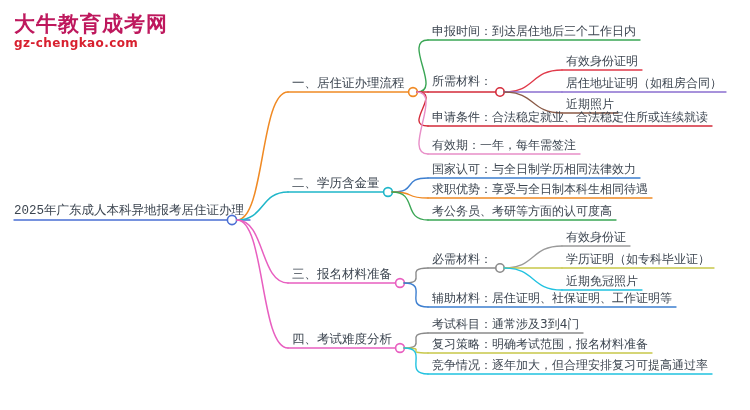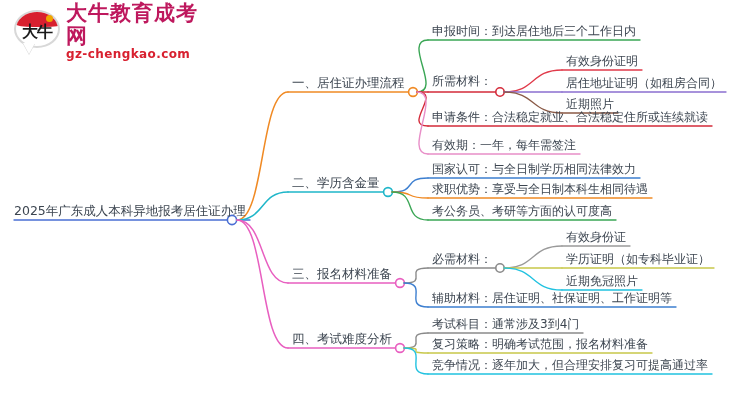--- a/index.html
+++ b/index.html
@@ -44,37 +44,31 @@
   
   .node{
     position:absolute;
     font-size:12px;
     color:#3c4550;
     white-space:nowrap;
     line-height:14px;
     font-family:"DejaVu Sans","Liberation Sans",sans-serif;
     transform:translateY(-100%);
   }
-  .node.root{font-size:12.5px;color:#3c4550;}
+  .node.root{font-size:12.5px;color:#3c4550;font-family:Liberation Mono, monospace;}
   .node.l1{font-size:12.5px;}
   .node.l2{font-size:12px;}
   .node.l3{font-size:12px;}
 </style>
 </head>
 <body>
 
 <div id="stage">
 
   <div class="logo">
-    <div class="logo-mark">
-      <div class="logo-bubble"></div>
-      <div class="logo-tail"></div>
-      <div class="logo-dot"></div>
-      <div class="logo-cn">大牛</div>
-    </div>
     <div class="logo-text">
       <div class="logo-title">大牛教育成考网</div>
       <div class="logo-url">gz-chengkao.com</div>
     </div>
   </div>
 
   <svg class="wires" viewBox="0 0 750 410">
     <g id="wire-layer" fill="none" stroke-linecap="round">
         <path d="M14,220 L250,220" stroke="#4a6fd4" stroke-width="1.4"></path>
         <circle cx="232" cy="220" r="4.6" fill="#ffffff" stroke="#4a6fd4" stroke-width="1.6"></circle>

